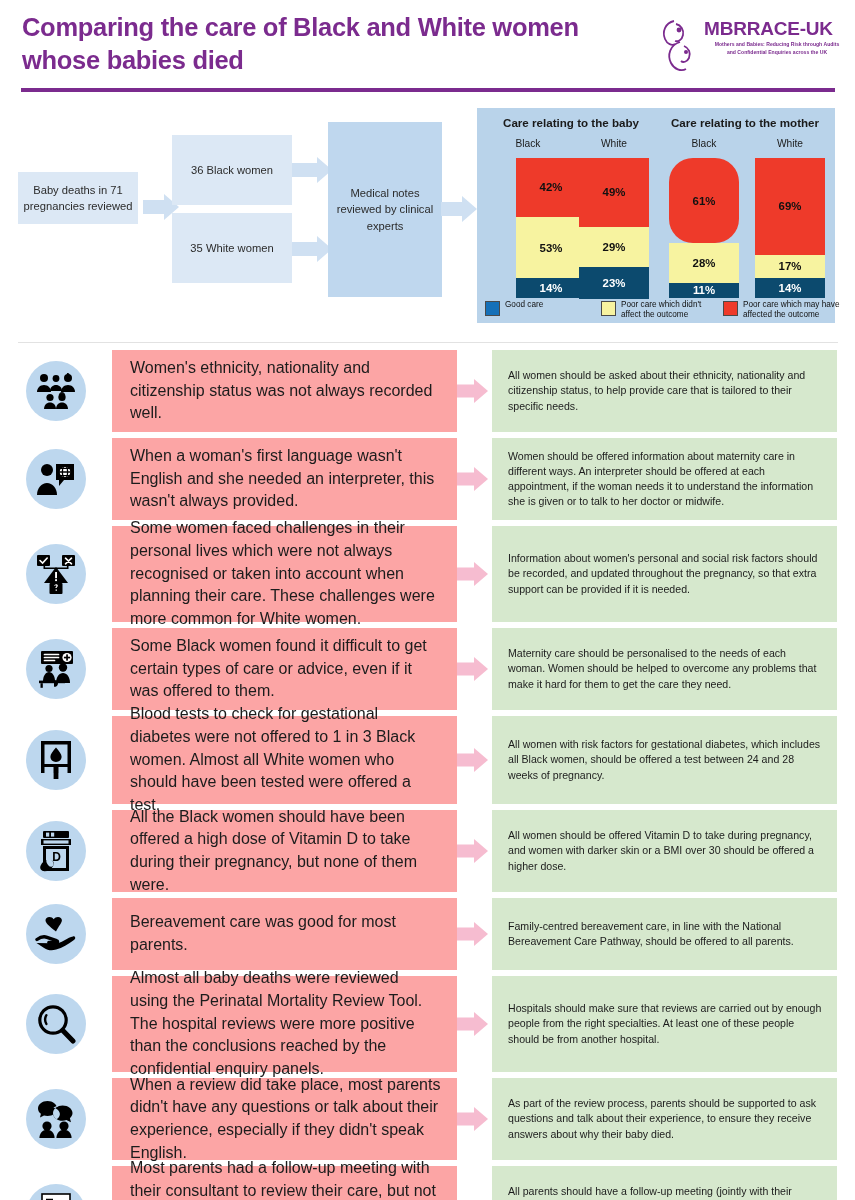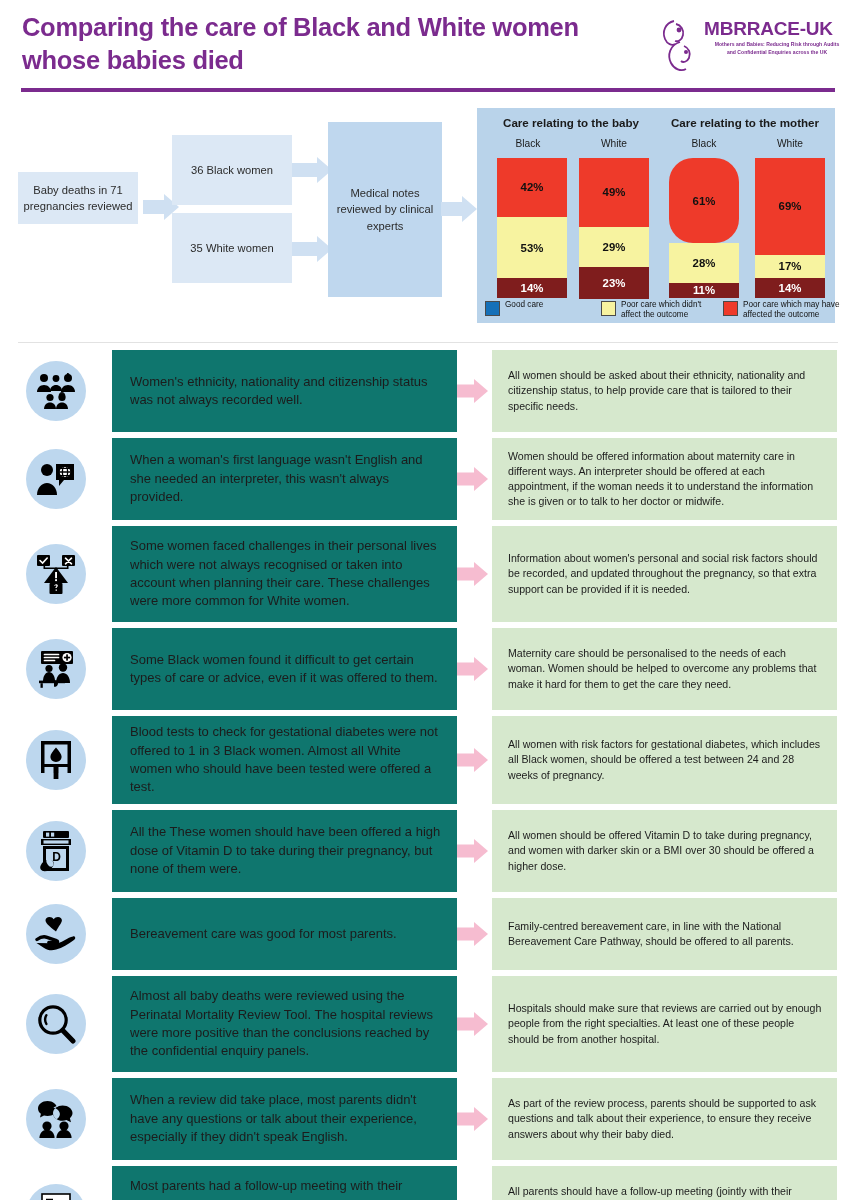--- a/index.html
+++ b/index.html
@@ -66,21 +66,21 @@
     text-align:center;width:70px;
   }
   .bar{position:absolute;width:70px;top:50px;height:140px;}
   .seg{
     position:relative;width:100%;
     display:flex;align-items:center;justify-content:center;
     font-size:11.4px;font-weight:bold;
   }
   .seg.red{background:#ee3a2a;color:#111;}
   .seg.yel{background:#f7f3a0;color:#111;}
-  .seg.blu{background:#7f1d1d;color:#fff;}
+  .seg.blu{background:#0c4a6e;color:#fff;}
   .legend{position:absolute;left:8px;top:192px;width:344px;height:22px;}
   .lg{position:absolute;top:0;display:flex;align-items:flex-start;}
   .sw{width:13px;height:13px;margin-top:1px;margin-right:5px;border:1px solid #4a4a4a;flex:none;}
   .sw.blu{background:#1570b8;}
   .sw.yel{background:#f7f3a0;}
   .sw.red{background:#ee3a2a;}
   .lgt{font-size:8.2px;line-height:1.22;color:#111;}
 
   .sep{position:absolute;left:18px;top:342px;width:820px;height:1px;background:#e2e2e2;}
 
@@ -89,23 +89,23 @@
   .row{position:relative;width:855px;display:flex;align-items:stretch;margin-bottom:6px;}
   .icon-cell{
     width:112px;flex:none;display:flex;align-items:center;justify-content:center;
   }
   .icon-circle{
     width:60px;height:60px;border-radius:50%;background:#bdd7ee;
     display:flex;align-items:center;justify-content:center;
   }
   .icon-circle svg{display:block;}
   .finding{
-    width:345px;flex:none;background:#0f766e;
+    width:345px;flex:none;background:#fca5a5;
     display:flex;align-items:center;padding:10px 16px 10px 18px;
-    box-sizing:border-box;font-size:13px;line-height:1.42;color:#1c1c1c;
+    box-sizing:border-box;font-size:16px;line-height:1.42;color:#1c1c1c;
   }
   .arrow-cell{
     width:35px;flex:none;position:relative;
   }
   .arrow-cell .a-shaft{
     position:absolute;left:0;top:50%;transform:translateY(-50%);
     width:18px;height:13px;background:#f6bcd0;
   }
   .arrow-cell .a-head{
     position:absolute;left:17px;top:50%;transform:translateY(-50%);
@@ -174,21 +174,21 @@
       <div class="head" style="left:21px;top:0;"></div>
     </div>
   </div>
 
   <div class="chart">
 
     <div class="chart-title t1">Care relating to the baby</div>
     <div class="chart-title t2">Care relating to the mother</div>
 
     <div class="col-label" style="left:16px;">Black</div>
-    <div class="bar" style="left:20px;">
+    <div class="bar" style="left:1px;padding-left:38px;">
       <div class="seg red" style="height: 42%;">42%</div>
       <div class="seg yel" style="height: 44%;">53%</div>
       <div class="seg blu" style="height: 14%;">14%</div>
     </div>
 
     <div class="col-label" style="left:102px;">White</div>
     <div class="bar" style="left:102px;text-align:center;">
       <div class="seg red" style="height: 49%;">49%</div>
       <div class="seg yel" style="height: 29%;">29%</div>
       <div class="seg blu" style="height: 23%;">23%</div>
@@ -396,21 +396,21 @@
             <g fill="#000">
               <ellipse cx="9" cy="35.5" rx="7.4" ry="5" transform="rotate(-33 9 35.5)"></ellipse>
             </g>
             <g fill="#bdd7ee">
               <path d="M6.5 30.6a7.4 5 0 0 0-1.1 8.1z" opacity="0"></path>
               <ellipse cx="12" cy="32.6" rx="3" ry="4.4" transform="rotate(-33 12 32.6)"></ellipse>
             </g>
           </svg>
         </div>
       </div>
-      <div class="finding">All the These women should have been offered a high dose of Vitamin D to take during their pregnancy, but none of them were.</div>
+      <div class="finding">All the Black women should have been offered a high dose of Vitamin D to take during their pregnancy, but none of them were.</div>
       <div class="arrow-cell">
         <div class="a-shaft"></div>
           <div class="a-head"></div>
       </div>
       <div class="recommendation">All women should be offered Vitamin D to take during pregnancy, and women with darker skin or a BMI over 30 should be offered a higher dose.</div>
     </div>
 
     <div class="row" style="height:72px;">
       <div class="icon-cell">
         <div class="icon-circle">

